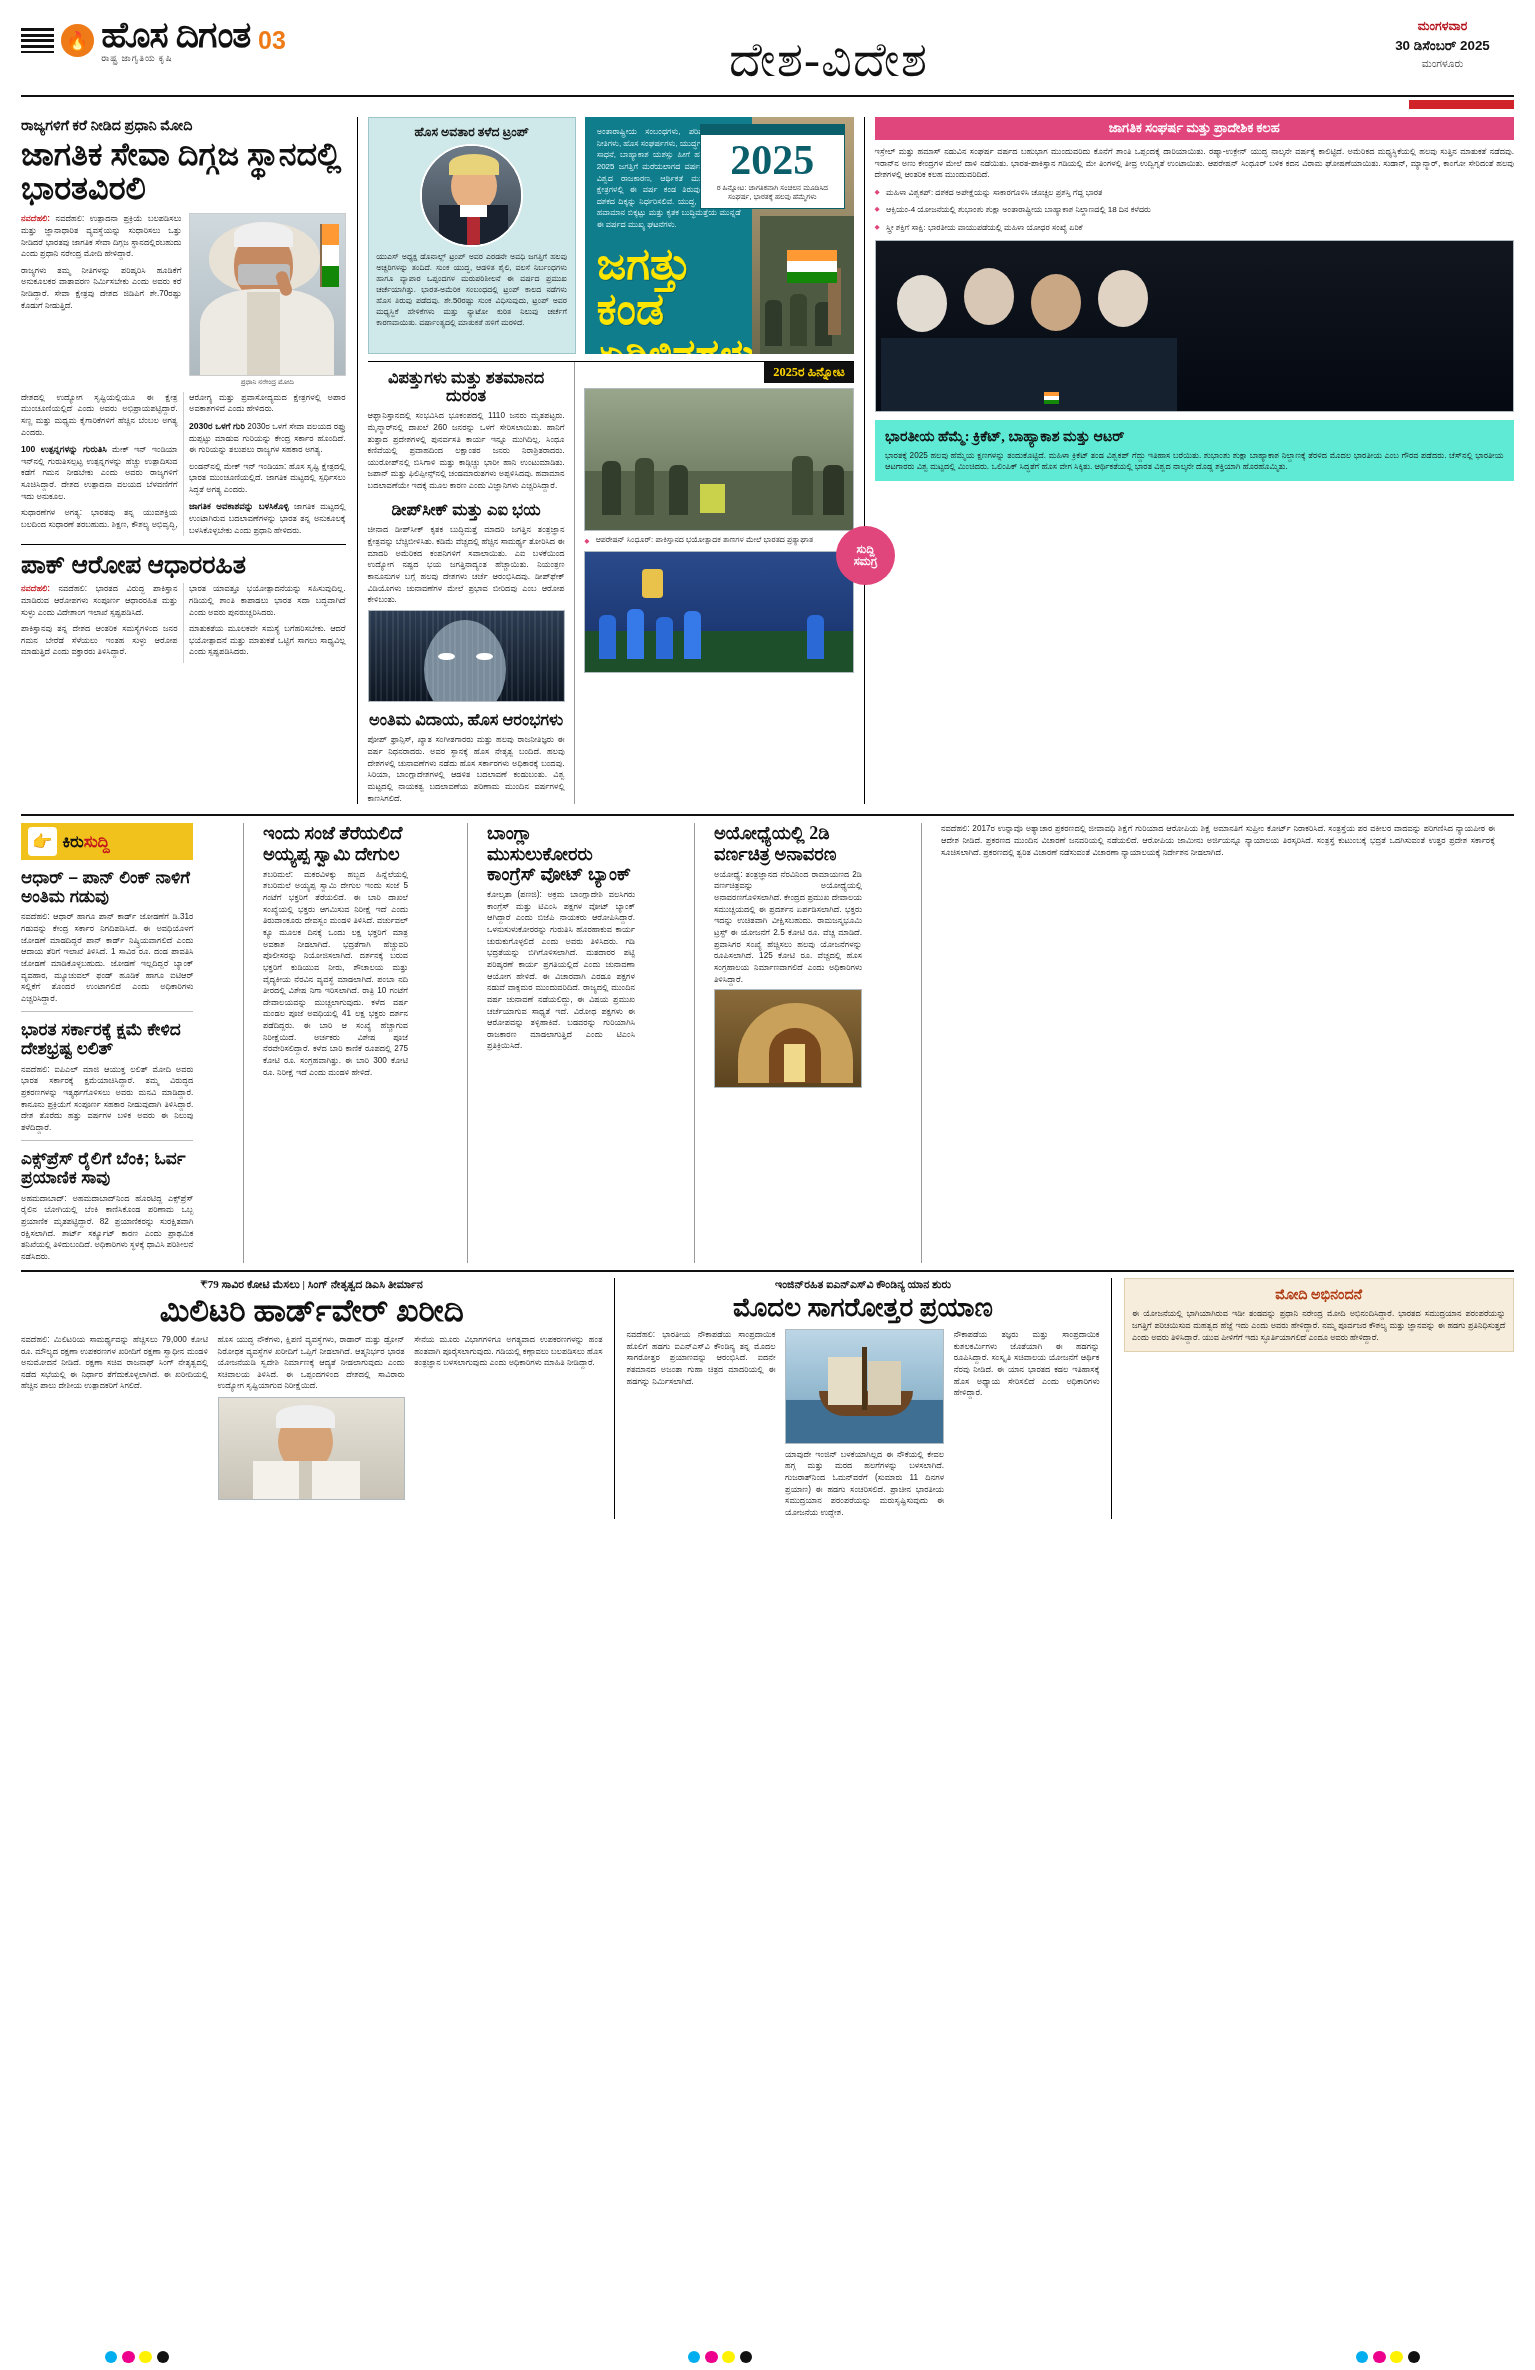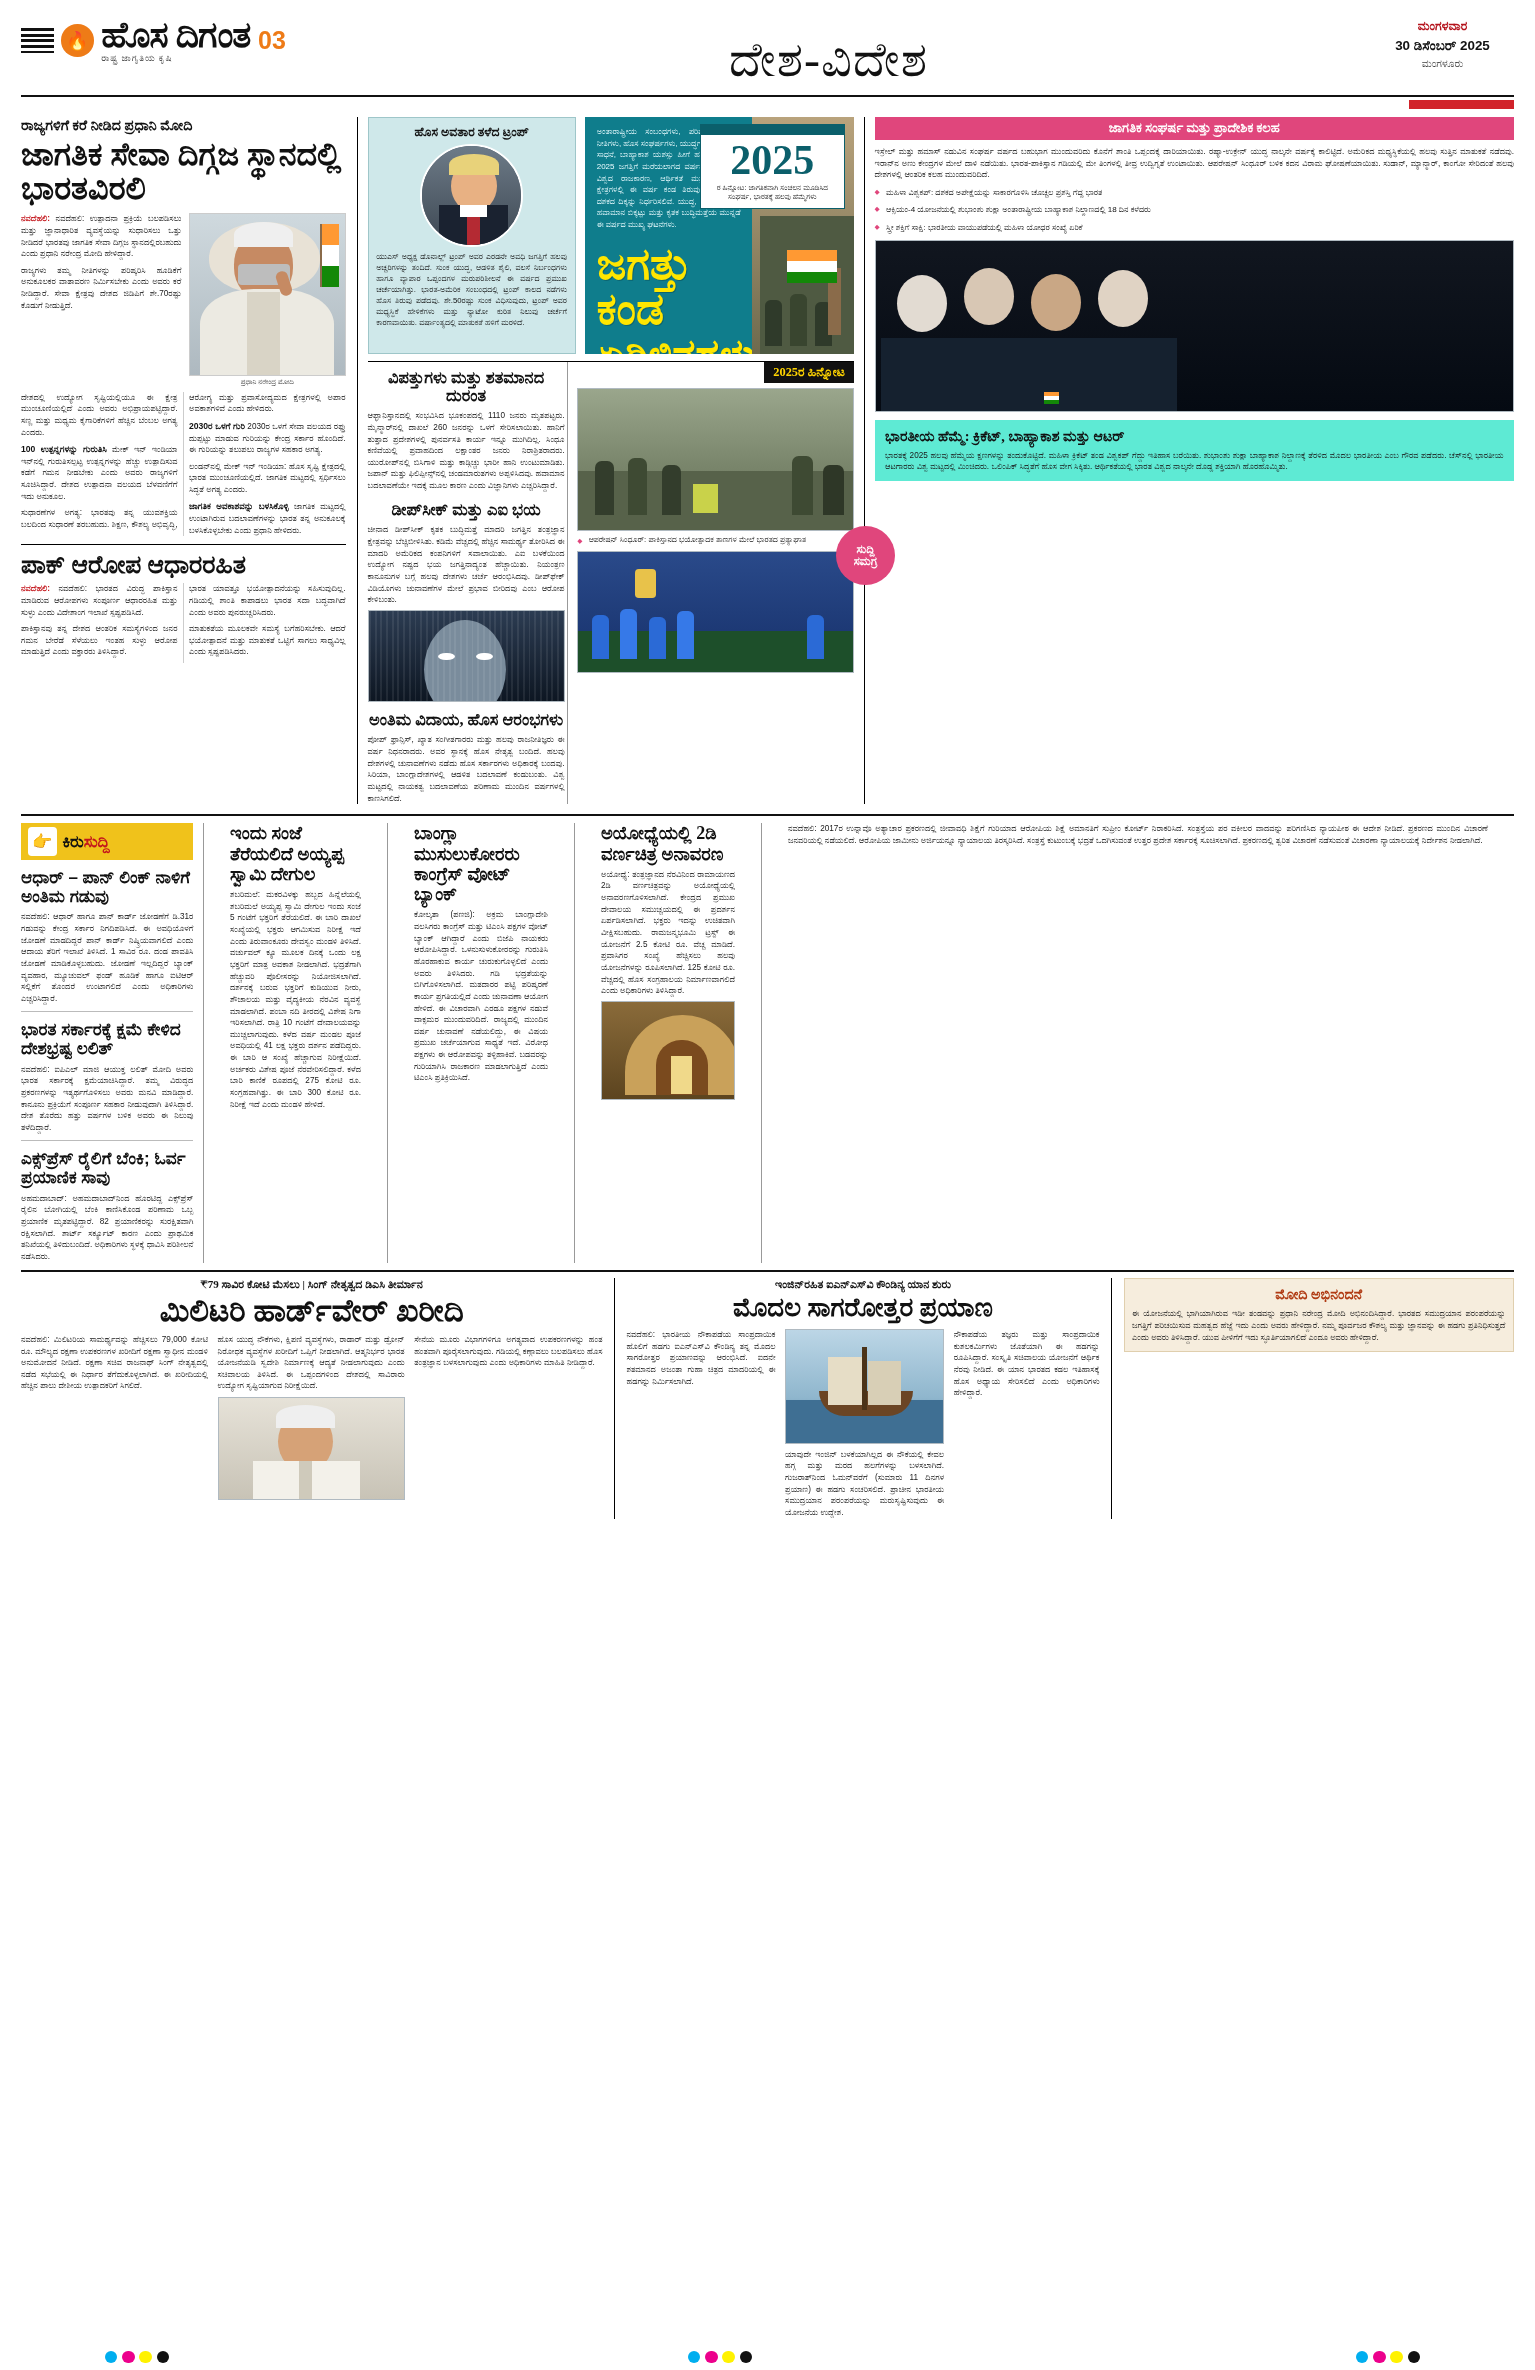--- a/index.html
+++ b/index.html
@@ -83,21 +83,21 @@
   .badge-round { width:59px; height:59px; border-radius:50%; background:#e0467c; color:#fff; display:flex; flex-direction:column; align-items:center; justify-content:center; font-family:"Liberation Serif",serif; font-weight:bold; font-size:11.5px; line-height:1.1; position:absolute; }
 
   
   .strip { display:flex; margin-top:9.6px; border-top:2.9px solid #111; padding-top:7.6px; }
   .kiru-col { width:182px; padding-right:9.6px; }
   .kiru-tag { display:flex; align-items:center; gap:5.7px; background:#f0c21b; padding:3.8px 6.7px; }
   .kiru-hand { width:29px;height:29px;background:#fff;border-radius:3.8px;display:flex;align-items:center;justify-content:center;font-size:16.3px; }
   .kiru-txt { font-family:"Liberation Serif",serif; font-weight:bold; font-size:16.3px; }
   .kiru-txt .rd { color:#c4161c; }
   .k-hl { font-family:Liberation Sans, sans-serif; font-weight:bold; font-size:17px; line-height:1.15; margin:7.6px 0 4.8px; }
-  .scol { padding:0 26px; border-left:1px solid #999; }
+  .scol { padding:0 19px; border-left:1px solid #999;margin-left:40px; }
   .s-hl { font-family:"Liberation Serif",serif; font-weight:bold; font-size:18px; line-height:1.13; margin-bottom:4.8px; }
 
   
   .bottom { margin-top:7.6px; border-top:2.9px solid #111; padding-top:5.7px; display:flex; }
   .b-left { width:593px; padding-right:11.5px; }
   .b-mid { width:497px; padding:0 11.5px; border-left:1px solid #000; }
   .b-right { width:calc(100% - 1090px); padding-left:11.5px; border-left:1px solid #000; }
   .sub-kicker { font-size:11px; font-family:"Liberation Serif",serif; font-weight:bold; text-align:center; margin-bottom:2.9px; }
   .b-hl { font-family:"Liberation Serif",serif; font-weight:bold; font-size:31px; line-height:1.08; text-align:center; }
   .b-hl2 { font-family:"Liberation Serif",serif; font-weight:bold; font-size:26px; line-height:1.1; text-align:center; }
@@ -221,21 +221,21 @@
               <div class="cal-top"></div>
               <div class="cal-num">2025</div>
               <div class="cal-cap">ರ ಹಿನ್ನೋಟ: ಜಾಗತಿಕವಾಗಿ ಸಂಚಲನ ಮೂಡಿಸಿದ ಸಂಘರ್ಷ, ಭಾರತಕ್ಕೆ ಹಲವು ಹೆಮ್ಮೆಗಳು</div>
             </div>
           </div>
         </div>
       </div>
 
       <div style="border-top:1.9px solid #000; margin:7.6px 0 0;"></div>
 
-      <div style="display:flex; gap:2px;">
+      <div style="display:flex; gap:9px;">
         <div style="width:197px;">
           <div class="blk-ttl">ವಿಪತ್ತುಗಳು ಮತ್ತು ಶತಮಾನದ ದುರಂತ</div>
           <div class="body-txt">ಆಫ್ಘಾನಿಸ್ತಾನದಲ್ಲಿ ಸಂಭವಿಸಿದ ಭೂಕಂಪದಲ್ಲಿ 1110 ಜನರು ಮೃತಪಟ್ಟರು. ಮೈನ್ಮಾರ್‌ನಲ್ಲಿ ದಾಖಲೆ 260 ಜನರನ್ನು ಒಳಗೆ ಸೇರಿಸಲಾಯಿತು. ಹಾನಿಗೆ ತುತ್ತಾದ ಪ್ರದೇಶಗಳಲ್ಲಿ ಪುನರ್ವಸತಿ ಕಾರ್ಯ ಇನ್ನೂ ಮುಗಿದಿಲ್ಲ. ಸಿಂಧೂ ಕಣಿವೆಯಲ್ಲಿ ಪ್ರವಾಹದಿಂದ ಲಕ್ಷಾಂತರ ಜನರು ನಿರಾಶ್ರಿತರಾದರು. ಯುರೋಪ್‌ನಲ್ಲಿ ಬಿಸಿಗಾಳಿ ಮತ್ತು ಕಾಡ್ಗಿಚ್ಚು ಭಾರೀ ಹಾನಿ ಉಂಟುಮಾಡಿತು. ಜಪಾನ್ ಮತ್ತು ಫಿಲಿಪ್ಪೀನ್ಸ್‌ನಲ್ಲಿ ಚಂಡಮಾರುತಗಳು ಅಪ್ಪಳಿಸಿದವು. ಹವಾಮಾನ ಬದಲಾವಣೆಯೇ ಇದಕ್ಕೆ ಮೂಲ ಕಾರಣ ಎಂದು ವಿಜ್ಞಾನಿಗಳು ಎಚ್ಚರಿಸಿದ್ದಾರೆ.</div>
           <div class="blk-ttl" style="margin-top:9.6px;">ಡೀಪ್‌ಸೀಕ್ ಮತ್ತು ಎಐ ಭಯ</div>
           <div style="display:flex; gap:5.7px;">
             <div class="body-txt" style="flex:1;">ಚೀನಾದ ಡೀಪ್‌ಸೀಕ್ ಕೃತಕ ಬುದ್ಧಿಮತ್ತೆ ಮಾದರಿ ಜಗತ್ತಿನ ತಂತ್ರಜ್ಞಾನ ಕ್ಷೇತ್ರವನ್ನು ಬೆಚ್ಚಿಬೀಳಿಸಿತು. ಕಡಿಮೆ ವೆಚ್ಚದಲ್ಲಿ ಹೆಚ್ಚಿನ ಸಾಮರ್ಥ್ಯ ತೋರಿಸಿದ ಈ ಮಾದರಿ ಅಮೆರಿಕದ ಕಂಪನಿಗಳಿಗೆ ಸವಾಲಾಯಿತು. ಎಐ ಬಳಕೆಯಿಂದ ಉದ್ಯೋಗ ನಷ್ಟದ ಭಯ ಜಗತ್ತಿನಾದ್ಯಂತ ಹೆಚ್ಚಾಯಿತು. ನಿಯಂತ್ರಣ ಕಾನೂನುಗಳ ಬಗ್ಗೆ ಹಲವು ದೇಶಗಳು ಚರ್ಚೆ ಆರಂಭಿಸಿದವು. ಡೀಪ್‌ಫೇಕ್ ವಿಡಿಯೊಗಳು ಚುನಾವಣೆಗಳ ಮೇಲೆ ಪ್ರಭಾವ ಬೀರಿದವು ಎಂಬ ಆರೋಪ ಕೇಳಿಬಂತು.</div>
           </div>
           <div class="ph" style="height:92px;margin-top:3.8px;">
             <div class="sky" style="background:linear-gradient(#2c3c52,#0d1622);"></div>
             <div class="blob" style="left:55px;top:9.6px;width:82px;height:99px;background:#7a8c9c;"></div>

